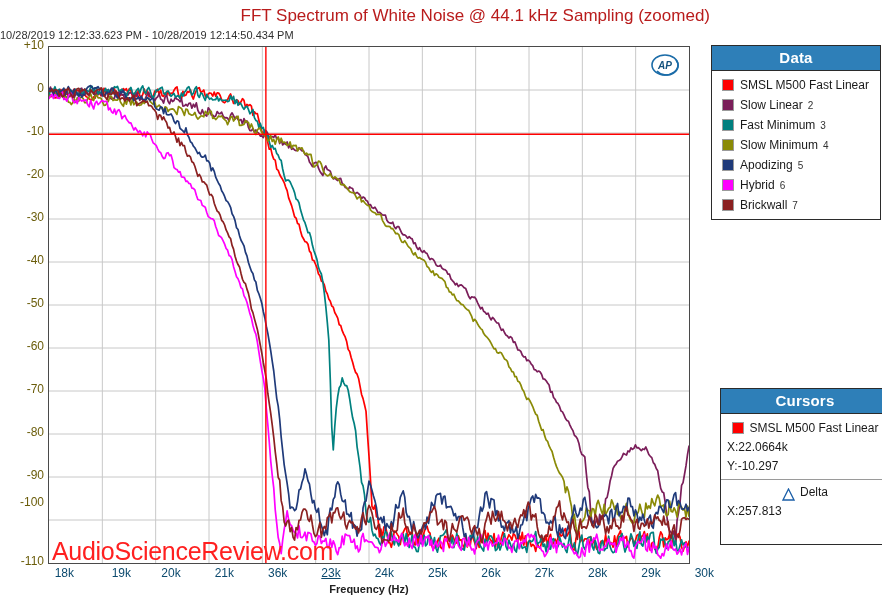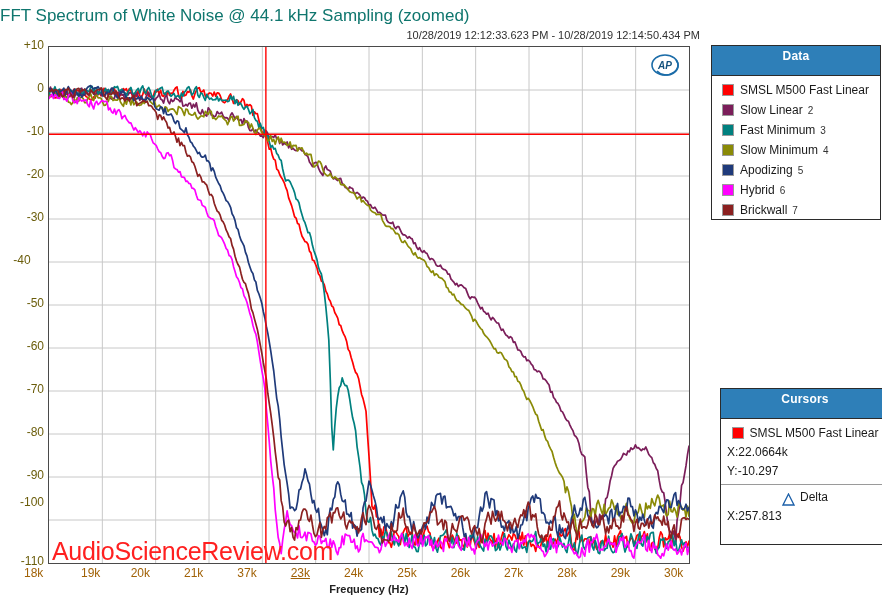--- a/index.html
+++ b/index.html
@@ -5,25 +5,25 @@
   html,body{margin:0;padding:0;}
   body{
     width:882px;height:600px;background:#ffffff;
     font-family:"Liberation Sans", sans-serif;
     overflow:hidden;position:relative;
   }
   #root{position:absolute;left:0;top:0;width:882px;height:600px;}
 
   
   .title{
-    position:absolute;left:0;top:6px;width:710px;text-align:left;
-    font-size:17px;color:#0f766e;white-space:nowrap;
+    position:absolute;left:0;top:6px;width:710px;text-align:right;
+    font-size:17px;color:#b91c1c;white-space:nowrap;
   }
   .subtitle{
-    position:absolute;left:0;top:29px;width:700px;text-align:right;
+    position:absolute;left:0;top:29px;width:700px;text-align:left;
     font-size:11px;color:#303030;white-space:nowrap;
   }
 
   
   .plot-frame{
     position:absolute;left:48px;top:46px;width:642px;height:518px;
     border:1px solid #4a4a4a;box-sizing:border-box;background:#fff;
   }
   .plot-svg{position:absolute;left:0;top:0;}
 
@@ -36,41 +36,41 @@
   .xlabel{
     position:absolute;left:48px;top:583px;width:642px;text-align:center;
     font-size:11px;color:#222;font-weight:bold;
   }
   .ytick{
     position:absolute;width:44px;text-align:right;right:0;
     font-size:12px;color:#6b5d0b;white-space:nowrap;
   }
   .ytick-wrap{position:absolute;left:0;top:0;width:44px;height:600px;}
   .xtick{
-    position:absolute;top:566px;width:50px;margin-left:-25px;text-align:left;
-    font-size:12px;color:#a16207;white-space:nowrap;
+    position:absolute;top:566px;width:50px;margin-left:-25px;text-align:right;
+    font-size:12px;color:#0c4a6e;white-space:nowrap;
   }
 
   
   .watermark{
     position:absolute;left:52px;top:537px;font-size:25px;color:#ff2020;
     white-space:nowrap;letter-spacing:-0.3px;
   }
 
   
   .ap-logo{position:absolute;left:648px;top:52px;width:34px;height:26px;}
 
   
   .panel{
     position:absolute;background:#ffffff;border:1px solid #2b2b2b;
     box-sizing:border-box;
   }
   .panel-head{
-    background:#2e7fb8;color:#ffffff;font-size:12px;font-weight:bold;
-    text-align:center;padding:3px 0 12px;letter-spacing:.2px;
+    background:#2e7fb8;color:#ffffff;font-size:15px;font-weight:bold;
+    text-align:center;padding:3px 0 4px;letter-spacing:.2px;
     border-bottom:1px solid #2b2b2b;
   }
   .panel-body{padding:4px 0 5px;}
   .legend-row{
     display:flex;align-items:center;height:20px;padding-left:10px;
     font-size:12px;color:#1a1a1a;white-space:nowrap;
   }
   .swatch{
     width:12px;height:12px;margin-right:6px;flex:0 0 auto;
     border:1px solid #9a9a9a;box-sizing:border-box;
@@ -102,21 +102,21 @@
 
   <div class="title">FFT Spectrum of White Noise @ 44.1 kHz Sampling (zoomed)</div>
   <div class="subtitle">10/28/2019 12:12:33.623 PM - 10/28/2019 12:14:50.434 PM</div>
 
   <div class="ytick-wrap" id="ytick-wrap">
       <div class="ytick" style="top: 38px;">+10</div>
       <div class="ytick" style="top: 81px;">0</div>
       <div class="ytick" style="top: 124px;">-10</div>
       <div class="ytick" style="top: 167px;">-20</div>
       <div class="ytick" style="top: 210px;">-30</div>
-      <div class="ytick" style="top: 253px; text-align: center;">-40</div>
+      <div class="ytick" style="top: 253px;">-40</div>
       <div class="ytick" style="top: 296px;">-50</div>
       <div class="ytick" style="top: 339px;">-60</div>
       <div class="ytick" style="top: 382px;">-70</div>
       <div class="ytick" style="top: 425px;">-80</div>
       <div class="ytick" style="top: 468px;">-90</div>
       <div class="ytick" style="top: 495px;">-100</div>
       <div class="ytick" style="top: 554px;">-110</div>
     </div>
   <div class="ylabel">Level (dBrA)</div>
 
@@ -161,21 +161,21 @@
         <line x1="0" y1="87.2771" x2="640" y2="87.2771" stroke="#ff0000" stroke-width="1.4"></line>
         <line x1="216.8746666666667" y1="0" x2="216.8746666666667" y2="516" stroke="#ff0000" stroke-width="1.4"></line>
       </svg>
   </div>
 
   <div id="xtick-wrap">
       <div class="xtick" style="left: 49px;">18k</div>
       <div class="xtick" style="left: 106px;">19k</div>
       <div class="xtick" style="left: 155.667px;">20k</div>
       <div class="xtick" style="left: 209px;">21k</div>
-      <div class="xtick" style="left: 262.333px;">37k</div>
+      <div class="xtick" style="left: 262.333px;">36k</div>
       <div class="xtick" style="left: 315.667px; text-decoration: underline;">23k</div>
       <div class="xtick" style="left: 369px;">24k</div>
       <div class="xtick" style="left: 422.333px;">25k</div>
       <div class="xtick" style="left: 475.667px;">26k</div>
       <div class="xtick" style="left: 529px;">27k</div>
       <div class="xtick" style="left: 582.333px;">28k</div>
       <div class="xtick" style="left: 635.667px;">29k</div>
       <div class="xtick" style="left: 689px;">30k</div>
     </div>
   <div class="xlabel">Frequency (Hz)</div>

